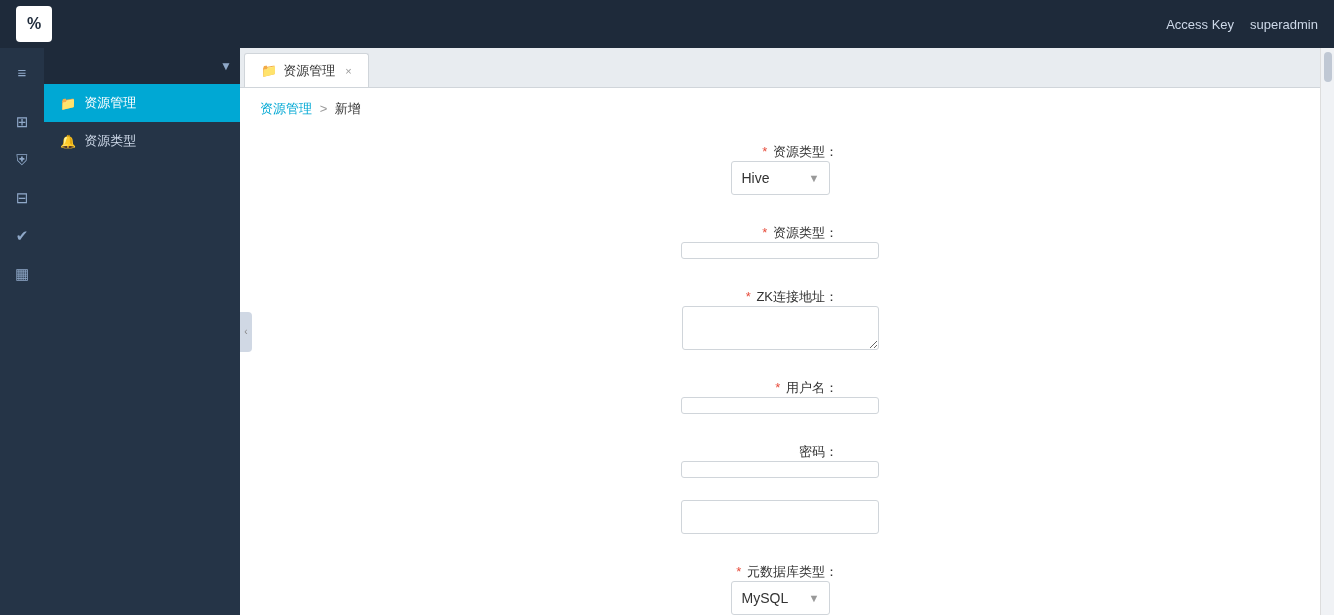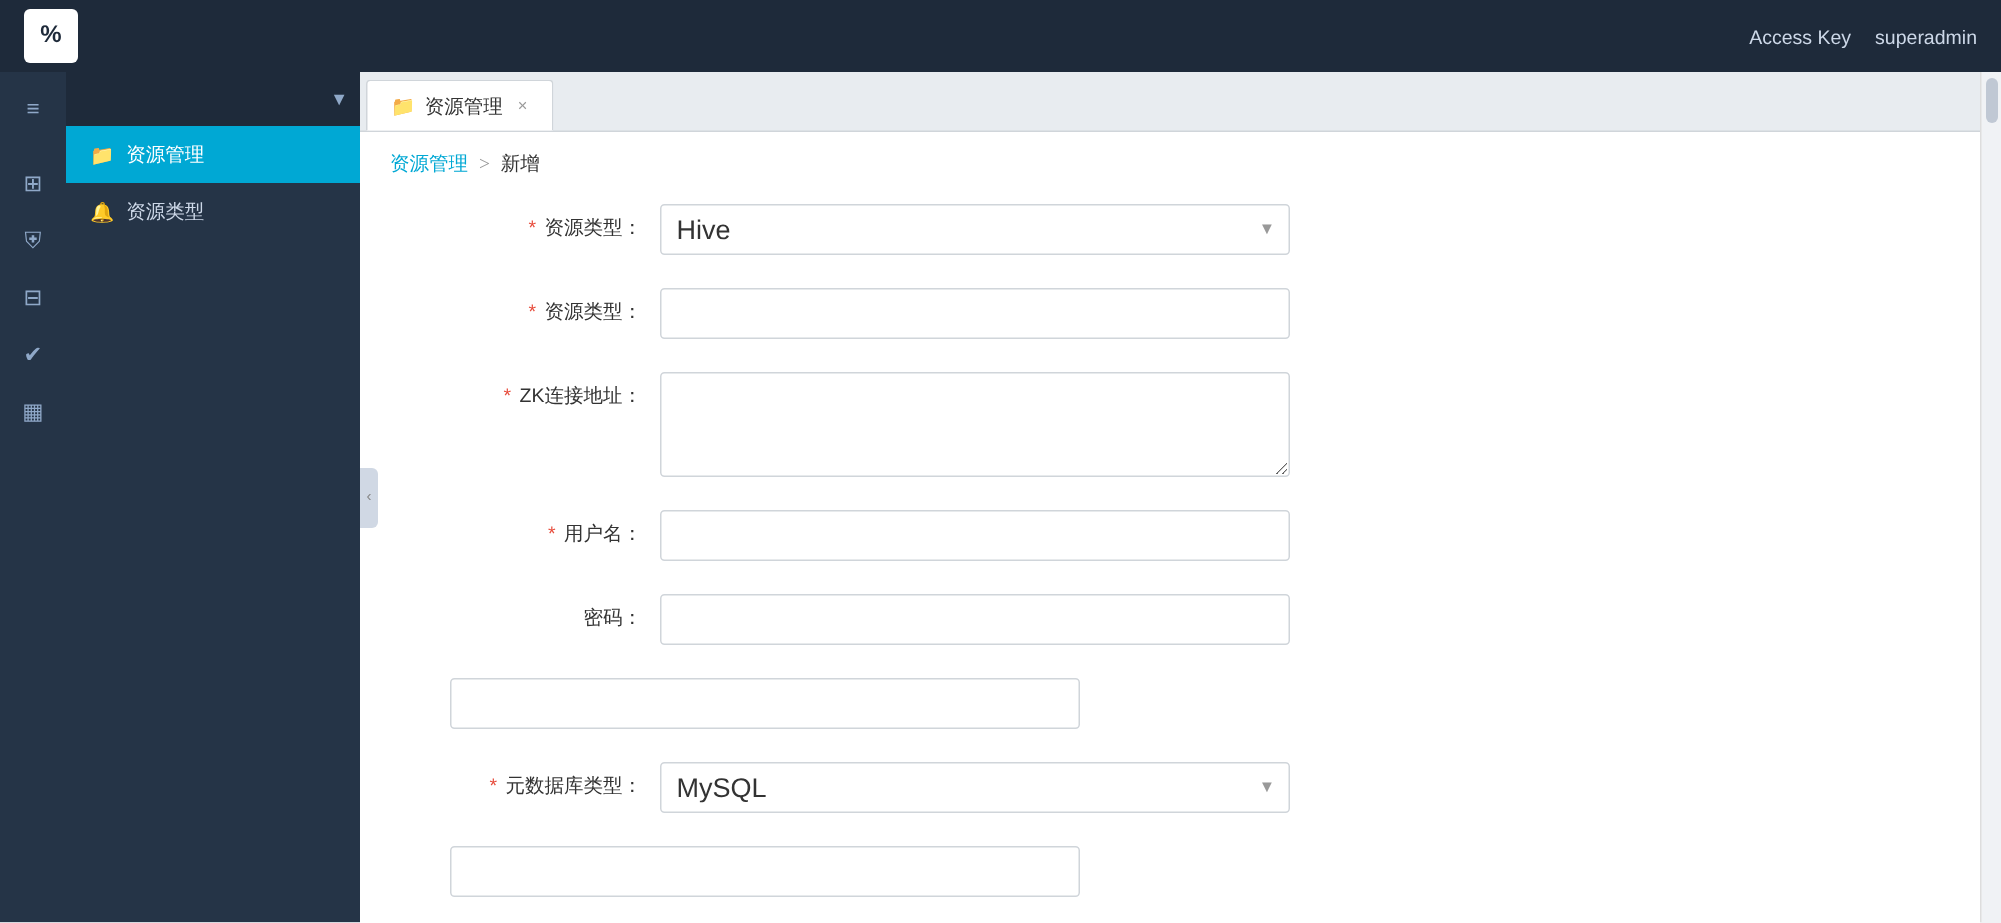--- a/index.html
+++ b/index.html
@@ -137,34 +137,34 @@
       margin: 0;
       overflow-y: auto;
       padding: 0;
       position: relative;
     }
 
     .breadcrumb {
       padding: 12px 20px 8px 20px;
       font-size: 13px;
       color: #999;
-      font-family: Liberation Serif, serif;
     }
     .breadcrumb .bc-link { color: #00a8d4; cursor: pointer; }
     .breadcrumb .bc-sep { color: #999; margin: 0 4px; }
     .breadcrumb .bc-current { color: #333; }
 
     .form-body {
       padding: 10px 60px 30px 60px;
     }
     .form-row {
       display: flex;
-      align-items: flex-start;
+      align-items: center;
       margin-bottom: 22px;
       min-height: 34px;
+      flex-direction: column;
     }
     .form-label {
       width: 140px;
       text-align: right;
       padding-right: 12px;
       padding-top: 7px;
       color: #333;
       font-size: 13px;
       flex-shrink: 0;
     }
@@ -198,21 +198,21 @@
       flex: 1;
       max-width: 420px;
       position: relative;
     }
     .select-wrapper select {
       width: 100%;
       height: 34px;
       border: 1px solid #d0d5da;
       border-radius: 3px;
       padding: 0 10px;
-      font-size: 18px;
+      font-size: 14px;
       color: #333;
       background: #fff;
       outline: none;
       appearance: none;
       -webkit-appearance: none;
       cursor: pointer;
     }
     .select-arrow {
       position: absolute;
       right: 10px;

